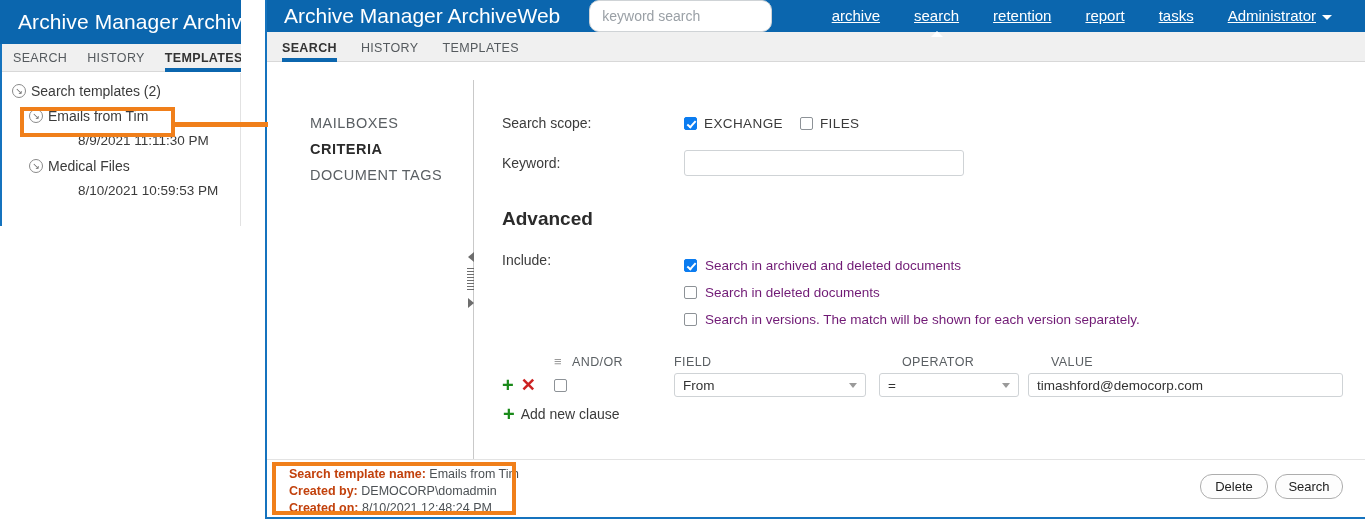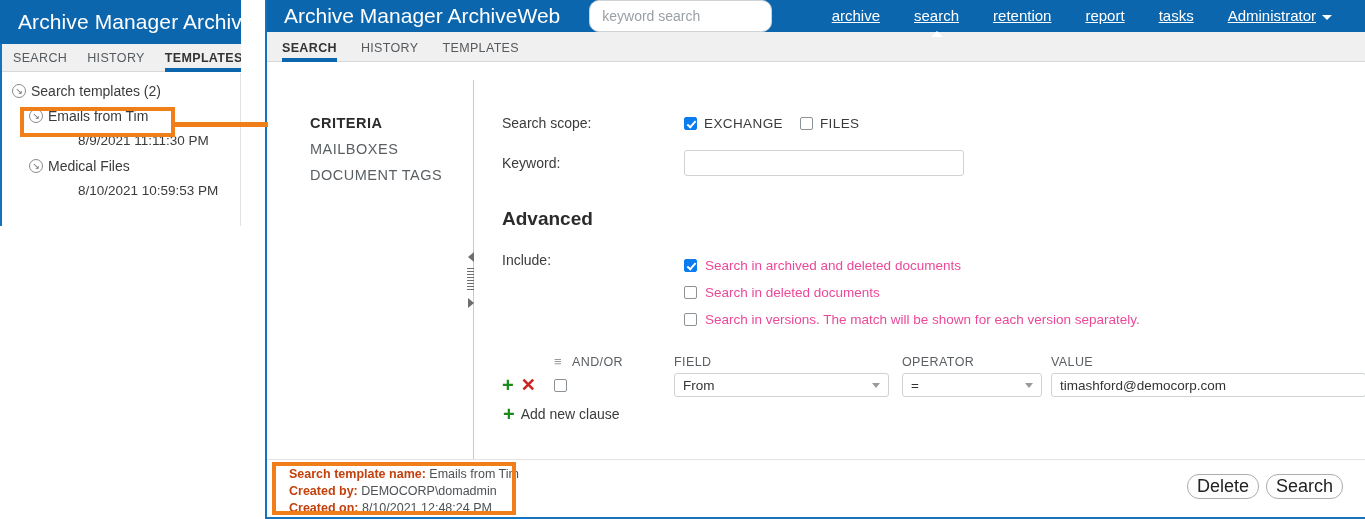--- a/index.html
+++ b/index.html
@@ -319,21 +319,21 @@
     font-weight: bold;
     padding-left: 28px;
     margin-top: 26px;
     margin-bottom: 22px;
   }
   .include-line {
     display: flex;
     align-items: center;
     height: 27px;
     font-size: 13.5px;
-    color: #ec4899;
+    color: #701a75;
   }
   .include-line .cb { margin-right: 8px; }
 
   .clause-area {
     margin-top: 18px;
     position: relative;
     padding-left: 28px;
   }
   .clause-head {
     display: flex;
@@ -349,21 +349,21 @@
     margin-top: 3px;
     height: 26px;
   }
   .c-actions { width: 42px; flex: none; display: flex; align-items: center; gap: 7px;}
   .plus-ico { color: #1a8a1a; font-size: 20px; font-weight: bold; line-height: 16px; cursor: pointer;}
   .x-ico { color: #cc2222; font-size: 18px; font-weight: bold; line-height: 16px; cursor: pointer;}
   .c-andor { width: 130px; flex: none; display: flex; align-items: center; }
   .listico {
     font-size: 13px; color: #9a9a9a; margin-right: 10px; margin-left: 10px;
   }
-  .c-field { width: 215px; flex: none; }
+  .c-field { width: 192px; flex: none; }
   .c-operator { width: 140px; flex: none; margin-left: 13px; }
   .c-value { width: 315px; flex: none; margin-left: 9px; }
   .sel {
     height: 24px;
     width: 100%;
     border: 1px solid #cfd3d6;
     border-radius: 3px;
     background: #fff;
     box-sizing: border-box;
     display: flex;
@@ -424,21 +424,21 @@
     right: 22px; top: 14px;
     display: flex;
     gap: 7px;
   }
   .btn {
     min-width: 48px;
     height: 23px;
     border: 1px solid #adadad;
     background: #fdfdfd;
     border-radius: 12px;
-    font-size: 18px;
+    font-size: 13px;
     color: #222;
     display: flex;
     align-items: center;
     justify-content: center;
     padding: 0 9px;
     cursor: pointer;
     font-family: "Liberation Sans", sans-serif;
   }
 
   
@@ -519,22 +519,22 @@
 
     <div class="tabbar">
       <div class="tab active">SEARCH</div>
       <div class="tab">HISTORY</div>
       <div class="tab">TEMPLATES</div>
     </div>
 
     <div class="body-area">
 
       <div class="criteria-panel">
+        <div class="criteria-item">MAILBOXES</div>
         <div class="criteria-item active">CRITERIA</div>
-        <div class="criteria-item">MAILBOXES</div>
         <div class="criteria-item">DOCUMENT TAGS</div>
 
         <div class="splitter">
           <div class="split-arrow-l"></div>
           <div class="split-grip"></div>
           <div class="split-arrow-r"></div>
         </div>
       </div>
 
       <div class="form-panel">

